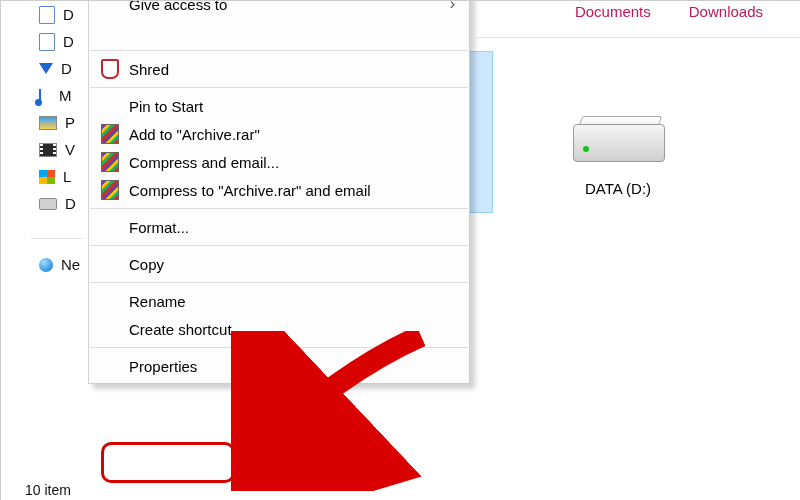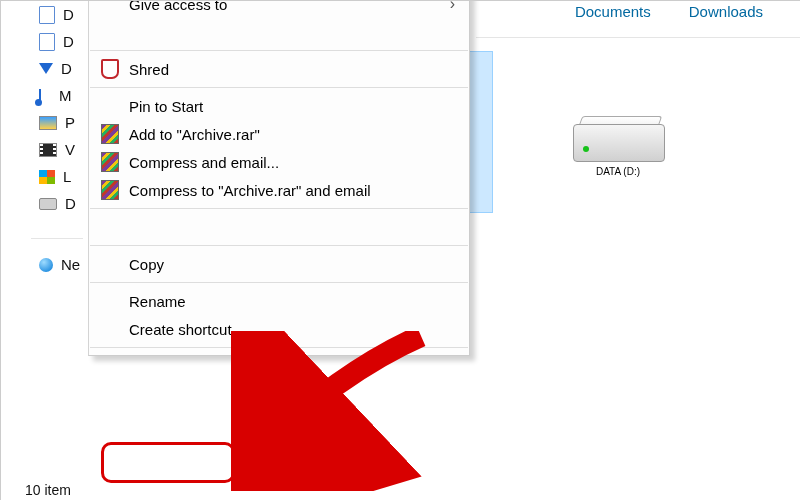--- a/index.html
+++ b/index.html
@@ -1,33 +1,33 @@
 <!DOCTYPE html>
 <html><head>
 <meta charset="utf-8">
 <style>
   html,body{margin:0;padding:0;font-family:"Segoe UI",Tahoma,sans-serif;font-size:14px;color:#000;background:#fff;}
   #stage{position:relative;width:800px;height:500px;overflow:hidden;border:1px solid #ccc;}
   
   .topnav{position:absolute;left:0;top:0;width:100%;height:40px;display:flex;justify-content:flex-end;align-items:flex-start;}
-  .topnav .lbl{margin:2px 38px 0 0;font-size:15px;color:#0369a1;}
+  .topnav .lbl{margin:2px 38px 0 0;font-size:15px;color:#be185d;}
   .topsep{position:absolute;left:475px;right:0;top:36px;border-top:1px solid #e5e5e5;}
   
   .tree{position:absolute;left:38px;top:0;width:60px;}
   .trow{display:flex;align-items:center;height:27px;font-size:15px;color:#111;}
   .trow span.txt{margin-left:8px;}
   .ticon{width:16px;height:16px;display:inline-block;}
   .sep{position:absolute;left:30px;top:237px;width:52px;border-top:1px solid #e5e5e5;}
   
   .status{position:absolute;left:24px;bottom:3px;font-size:14px;color:#111;text-align:right;}
   
   .driveSel{position:absolute;left:330px;top:50px;width:160px;height:160px;background:#cce8ff;border:1px solid #99d1ff;}
   
   .driveD{position:absolute;left:557px;top:115px;width:120px;text-align:center;}
-  .driveD .cap{font-size:10px;}
+  .driveD .cap{margin-top:14px;font-size:15px;}
   .drvshape{width:90px;height:50px;margin:0 auto;position:relative;}
   .drvshape .slab{position:absolute;left:0;top:8px;width:90px;height:36px;background:linear-gradient(#f5f5f5,#d0d0d0);border:1px solid #999;border-radius:4px;}
   .drvshape .top{position:absolute;left:6px;top:0;width:78px;height:16px;background:linear-gradient(#fff,#e6e6e6);border:1px solid #aaa;border-radius:3px;transform:skewX(-20deg);}
   .drvshape .led{position:absolute;left:10px;top:30px;width:6px;height:6px;border-radius:50%;background:#17c21a;}
   
   .cmenu{position:absolute;left:87px;top:-16px;width:380px;background:#fdfdfd;border:1px solid #ccc;border-left:1px solid #d4d4d4;box-shadow:5px 5px 5px rgba(0,0,0,.18);padding:4px 0 3px 0;}
   .cmenu .item{display:flex;align-items:center;height:28px;padding:0 14px 0 12px;font-size:15px;color:#000;cursor:default;}
   .cmenu .item .lbl{margin-left:10px;flex:1;}
   .cmenu .item .arrow{color:#555;font-size:16px;}
   .cmenu .isep{border-top:1px solid #ddd;margin:4px 1px;}
@@ -150,36 +150,41 @@
     </div>
     <div class="item">
       <span class="icon">
           <span class="i-rar"></span>
         </span>
       <span class="lbl">Compress to "Archive.rar" and email</span>
     </div>
     <div class="isep"></div>
     <div class="item">
       <span class="icon"></span>
+      <span class="lbl">Format...</span>
     </div>
     <div class="isep"></div>
     <div class="item">
       <span class="icon"></span>
       <span class="lbl">Copy</span>
     </div>
     <div class="isep"></div>
     <div class="item">
       <span class="icon"></span>
       <span class="lbl">Rename</span>
     </div>
     <div class="item">
       <span class="icon"></span>
       <span class="lbl">Create shortcut</span>
     </div>
     <div class="isep"></div>
+    <div class="item">
+      <span class="icon"></span>
+      <span class="lbl">Properties</span>
+    </div>
   </div>
 
   <div class="callout-box"></div>
   <svg class="callout-arrow" width="210" height="160">
     <defs>
         <marker id="ah" markerWidth="14" markerHeight="14" refX="5" refY="6" orient="auto">
       <path d="M0,0 L12,6 L0,12 Z" fill="#d80000"></path>
         </marker>
       </defs>
     <path d="M190,5 Q110,40 20,125" stroke="#d80000" stroke-width="22" fill="none" marker-end="url(#ah)"></path>

